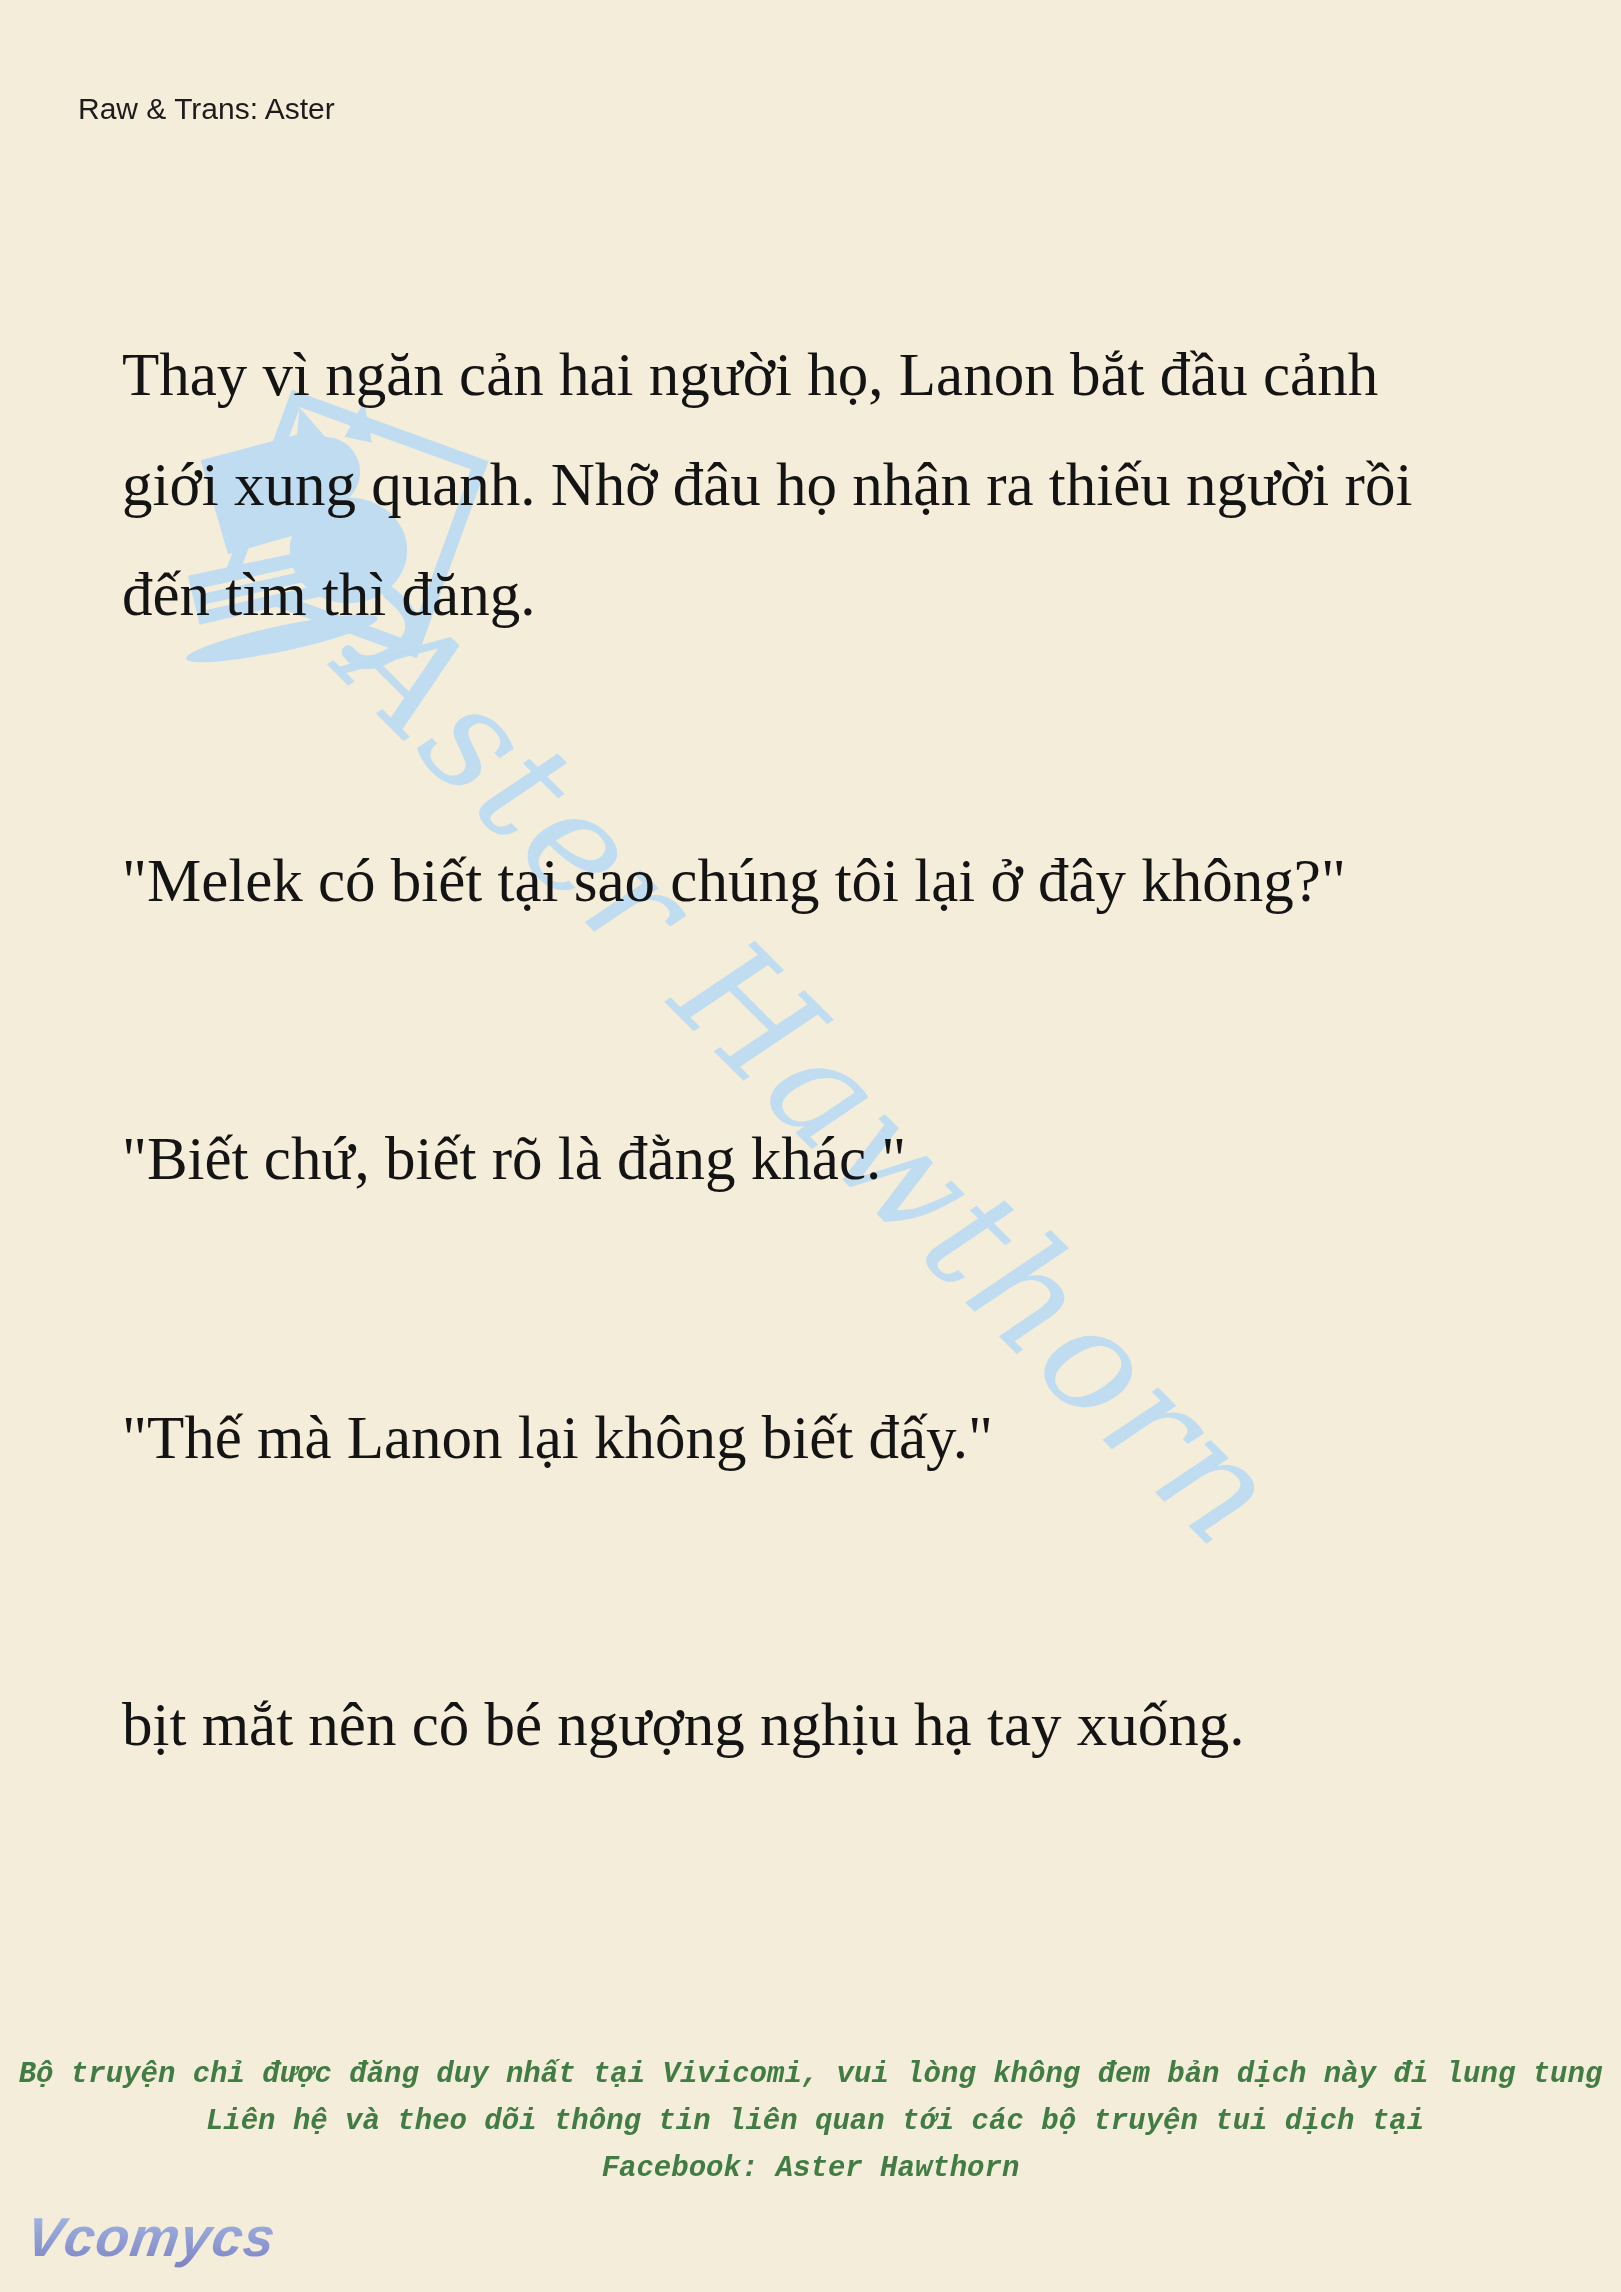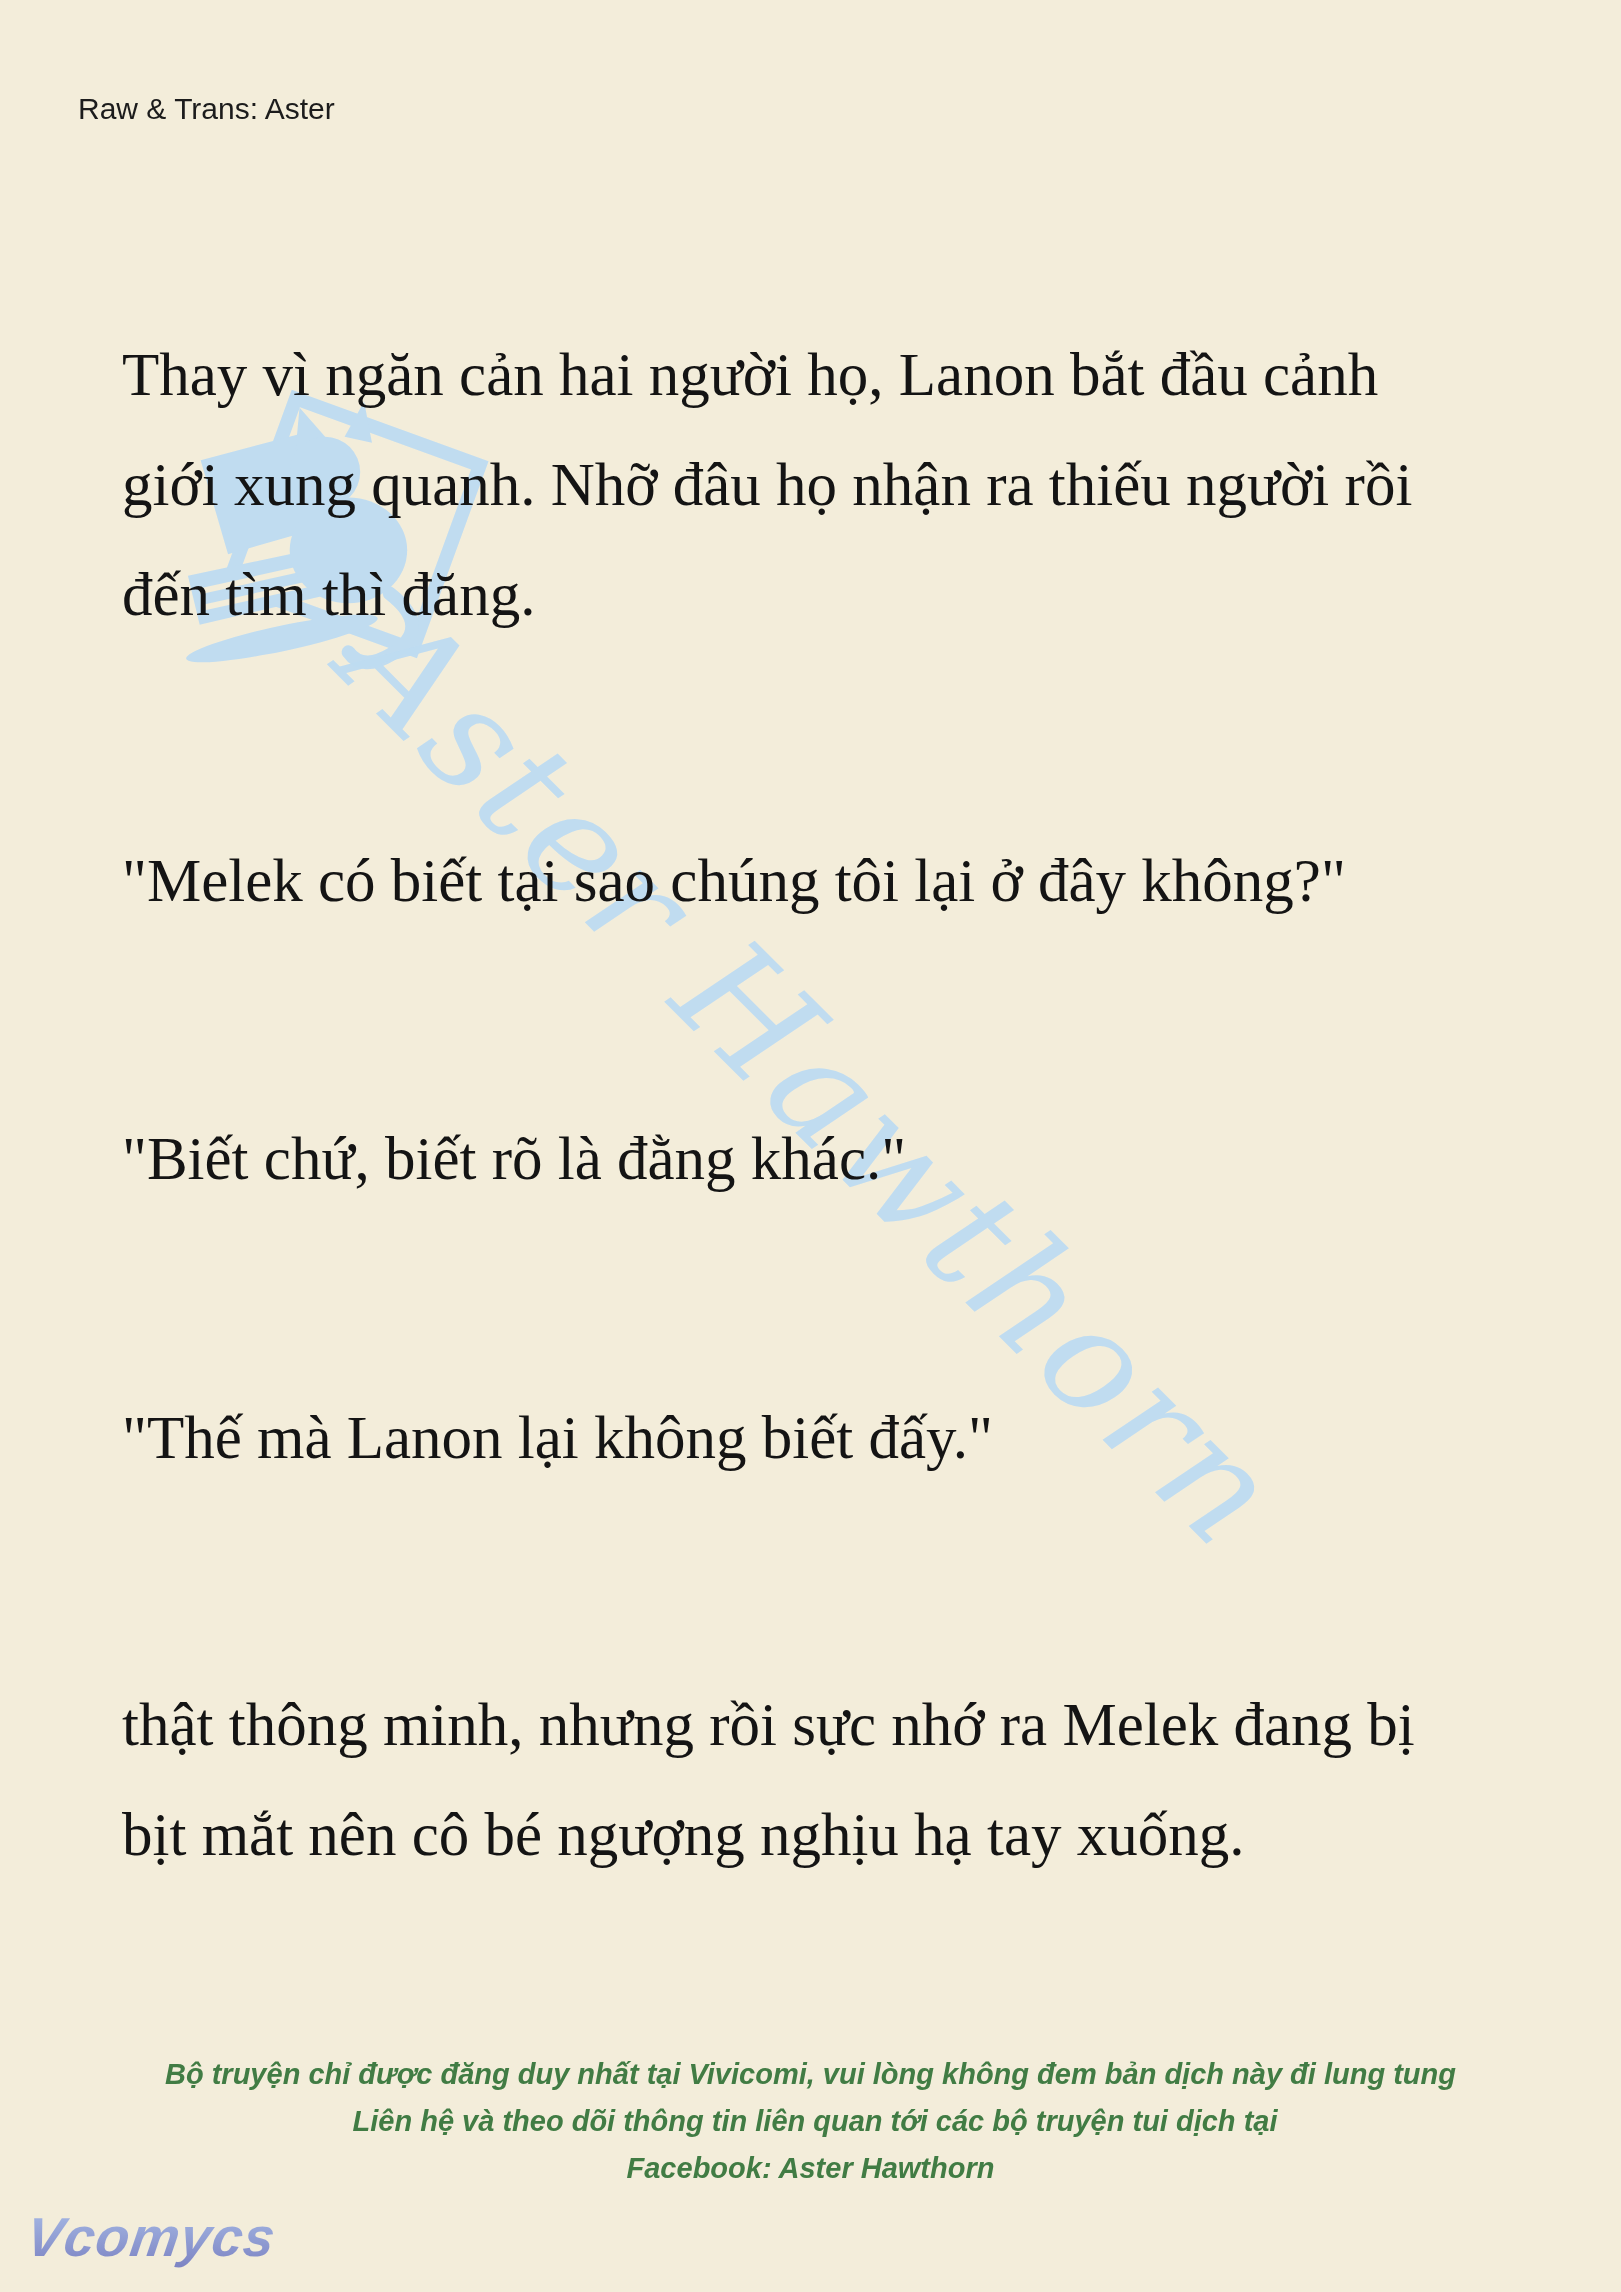--- a/index.html
+++ b/index.html
@@ -36,21 +36,21 @@
     white-space:nowrap;
     transform:rotate(45deg);
     transform-origin:0 0;
     opacity:0.95;
   }
   .wm-logo { position:absolute; left:137px; top:323px; opacity:0.95; }
   
   .footer-line {
     position:absolute; left:0; right:0;
     text-align:center;
-    font-family:Liberation Sans, sans-serif;
+    font-family:Liberation Mono, monospace;
     font-weight:bold; font-style:italic;
     font-size:29px;
     color:#417c44;
     z-index:3;
   }
   .f1 { top:2058px; }
   .f2 { top:2105px;padding-left:9px; }
   .f3 { top:2152px; }
   
   .brand-logo {
@@ -112,21 +112,20 @@
 
   <div class="para" style="top:1104px;">
     <div class="body-line">"Biết chứ, biết rõ là đằng khác."</div>
   </div>
 
   <div class="para" style="top:1383px;">
     <div class="body-line">"Thế mà Lanon lại không biết đấy."</div>
   </div>
 
   <div class="para" style="top:1670px;">
-    <div class="body-line">thật thông minh, nhưng rồi sực nhớ ra Melek đang bị</div>
     <div class="body-line">bịt mắt nên cô bé ngượng nghịu hạ tay xuống.</div>
   </div>
 
   <div class="footer-line f1">Bộ truyện chỉ được đăng duy nhất tại Vivicomi, vui lòng không đem bản dịch này đi lung tung</div>
   <div class="footer-line f2">Liên hệ và theo dõi thông tin liên quan tới các bộ truyện tui dịch tại</div>
   <div class="footer-line f3">Facebook: Aster Hawthorn</div>
 
   <div class="brand-logo">Vcomycs</div>
 
 </div>

